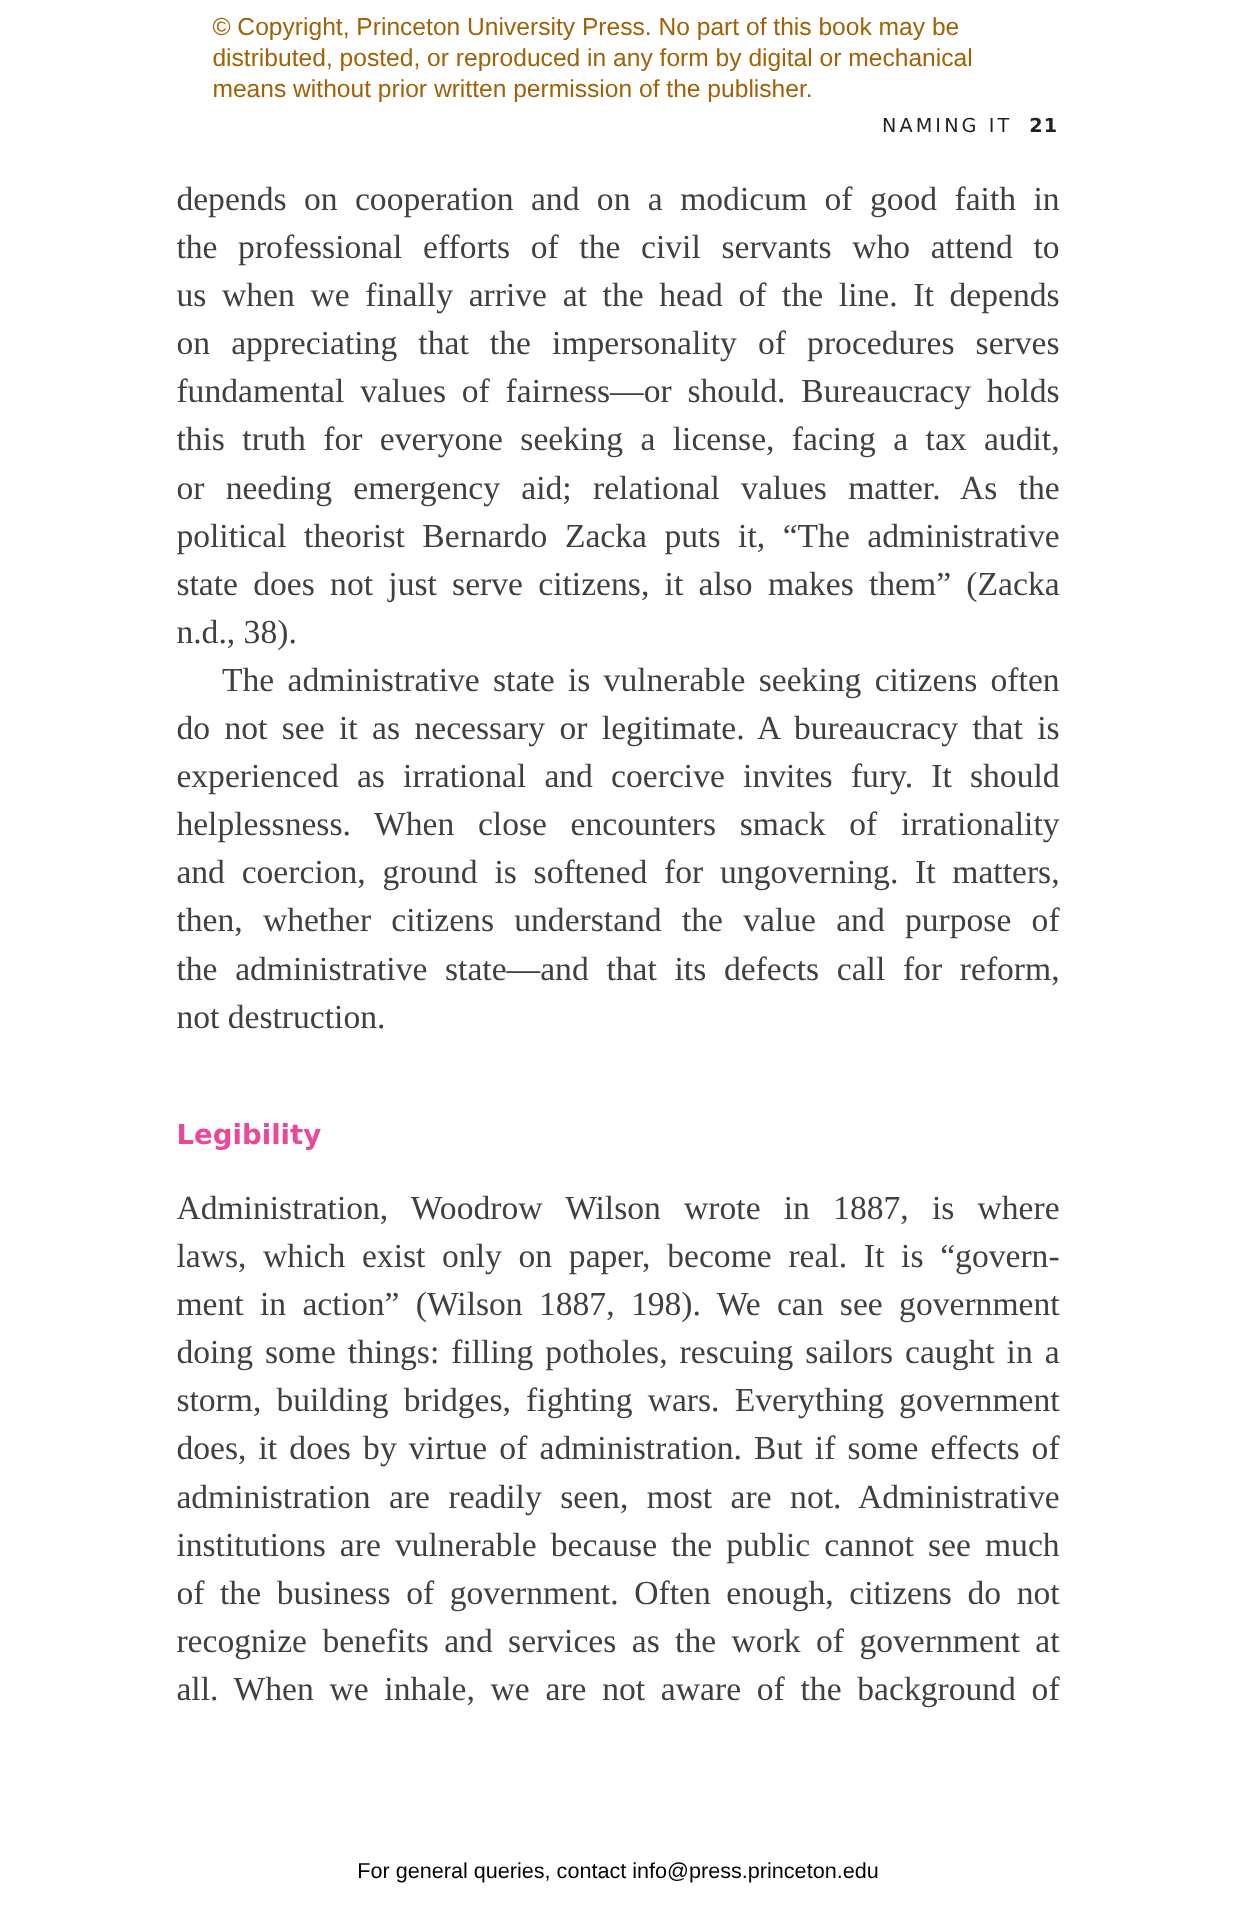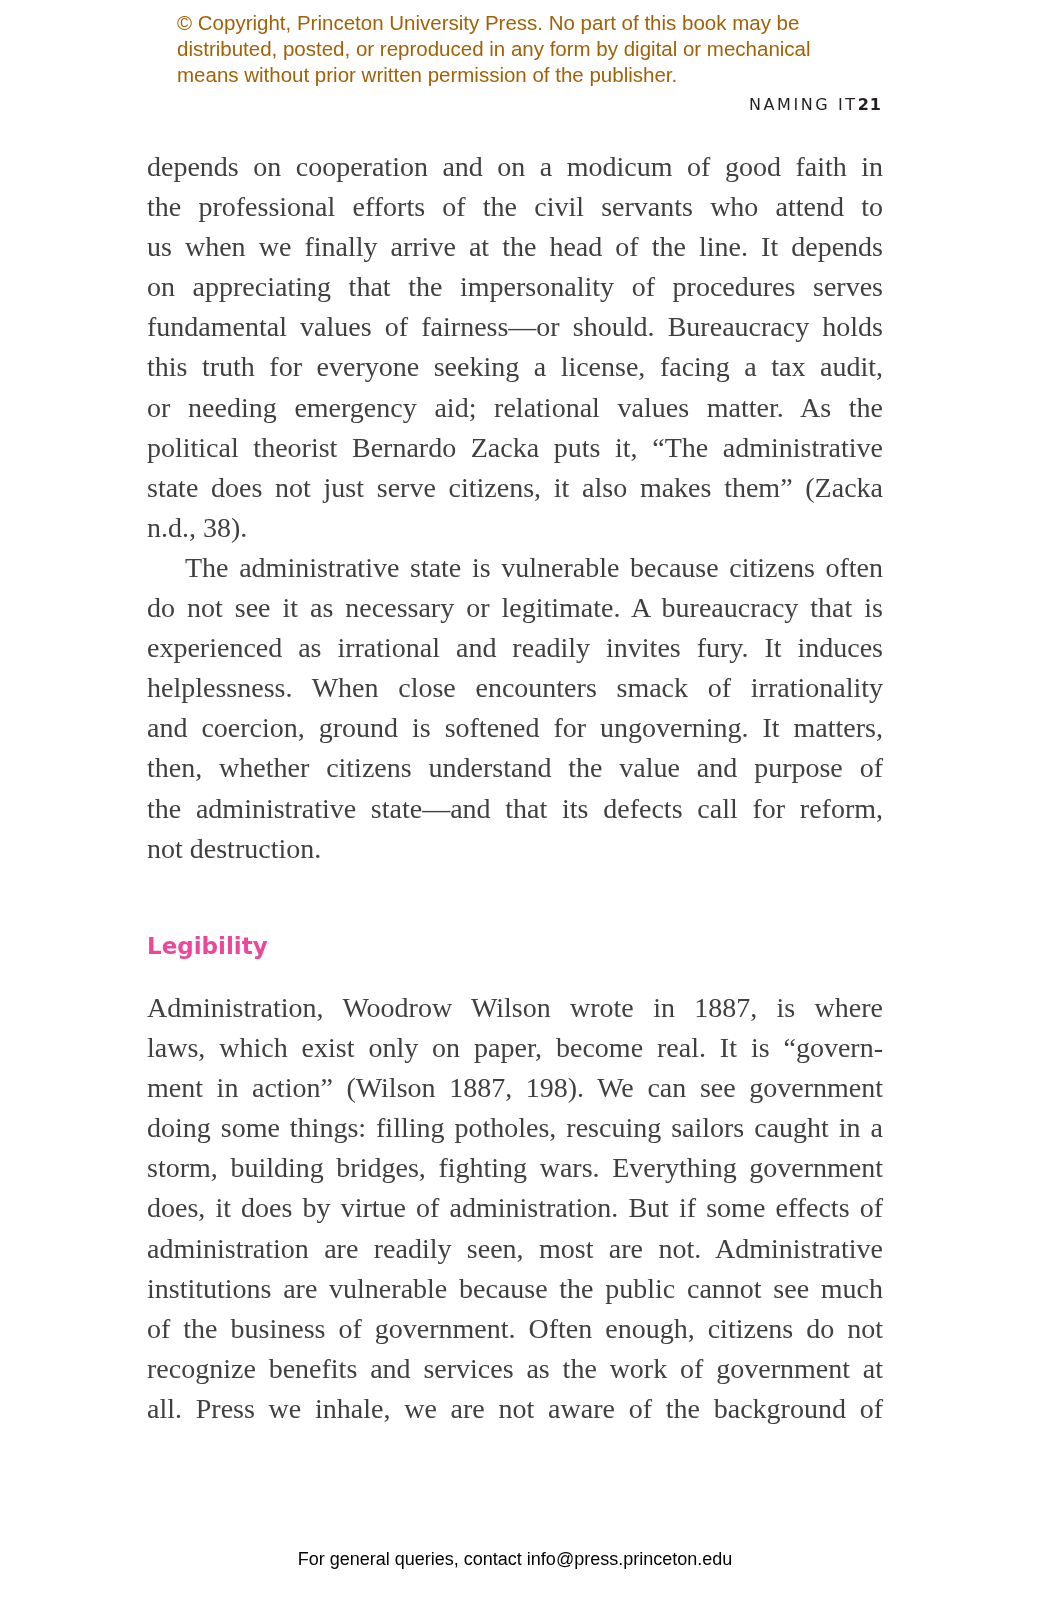--- a/index.html
+++ b/index.html
@@ -31,20 +31,21 @@
       top: 95px;
       font-family: "DejaVu Sans", sans-serif;
       font-size: 16px;
       letter-spacing: 2.6px;
       color: #231f20;
       white-space: nowrap;
     }
     .running-head .page-num {
       font-weight: bold;
       letter-spacing: 1px;
+      margin-left: 14px;
     }
     .body-text {
       position: absolute;
       left: 147px;
       width: 736px;
       font-family: "Liberation Serif", serif;
       font-size: 28px;
       line-height: 40.1px;
       color: #404040;
     }
@@ -104,39 +105,39 @@
   <span class="line">on appreciating that the impersonality of procedures serves</span>
   <span class="line">fundamental values of fairness—or should. Bureaucracy holds</span>
   <span class="line">this truth for everyone seeking a license, facing a tax audit,</span>
   <span class="line">or needing emergency aid; relational values matter. As the</span>
   <span class="line">political theorist Bernardo Zacka puts it, “The administrative</span>
   <span class="line">state does not just serve citizens, it also makes them” (Zacka</span>
   <span class="line last">n.d., 38).</span>
 </div>
 
 <div class="body-text block-2">
-  <span class="line indent">The administrative state is vulnerable because citizens often</span>
+  <span class="line indent">The administrative state is vulnerable seeking citizens often</span>
   <span class="line">do not see it as necessary or legitimate. A bureaucracy that is</span>
-  <span class="line">experienced as irrational and readily invites fury. It induces</span>
+  <span class="line">experienced as irrational and coercive invites fury. It should</span>
   <span class="line">helplessness. When close encounters smack of irrationality</span>
   <span class="line">and coercion, ground is softened for ungoverning. It matters,</span>
   <span class="line">then, whether citizens understand the value and purpose of</span>
   <span class="line">the administrative state—and that its defects call for reform,</span>
   <span class="line last">not destruction.</span>
 </div>
 
 <h2 class="section-heading" style="margin:0;">Legibility</h2>
 
 <div class="body-text block-3">
   <span class="line">Administration, Woodrow Wilson wrote in 1887, is where</span>
   <span class="line">laws, which exist only on paper, become real. It is “govern-</span>
   <span class="line">ment in action” (Wilson 1887, 198). We can see government</span>
   <span class="line">doing some things: filling potholes, rescuing sailors caught in a</span>
   <span class="line">storm, building bridges, fighting wars. Everything government</span>
   <span class="line">does, it does by virtue of administration. But if some effects of</span>
   <span class="line">administration are readily seen, most are not. Administrative</span>
   <span class="line">institutions are vulnerable because the public cannot see much</span>
   <span class="line">of the business of government. Often enough, citizens do not</span>
   <span class="line">recognize benefits and services as the work of government at</span>
-  <span class="line">all. Press we inhale, we are not aware of the background of</span>
+  <span class="line">all. When we inhale, we are not aware of the background of</span>
 </div>
 
 <div class="footer">For general queries, contact info@press.princeton.edu</div>
 
 </body></html>

